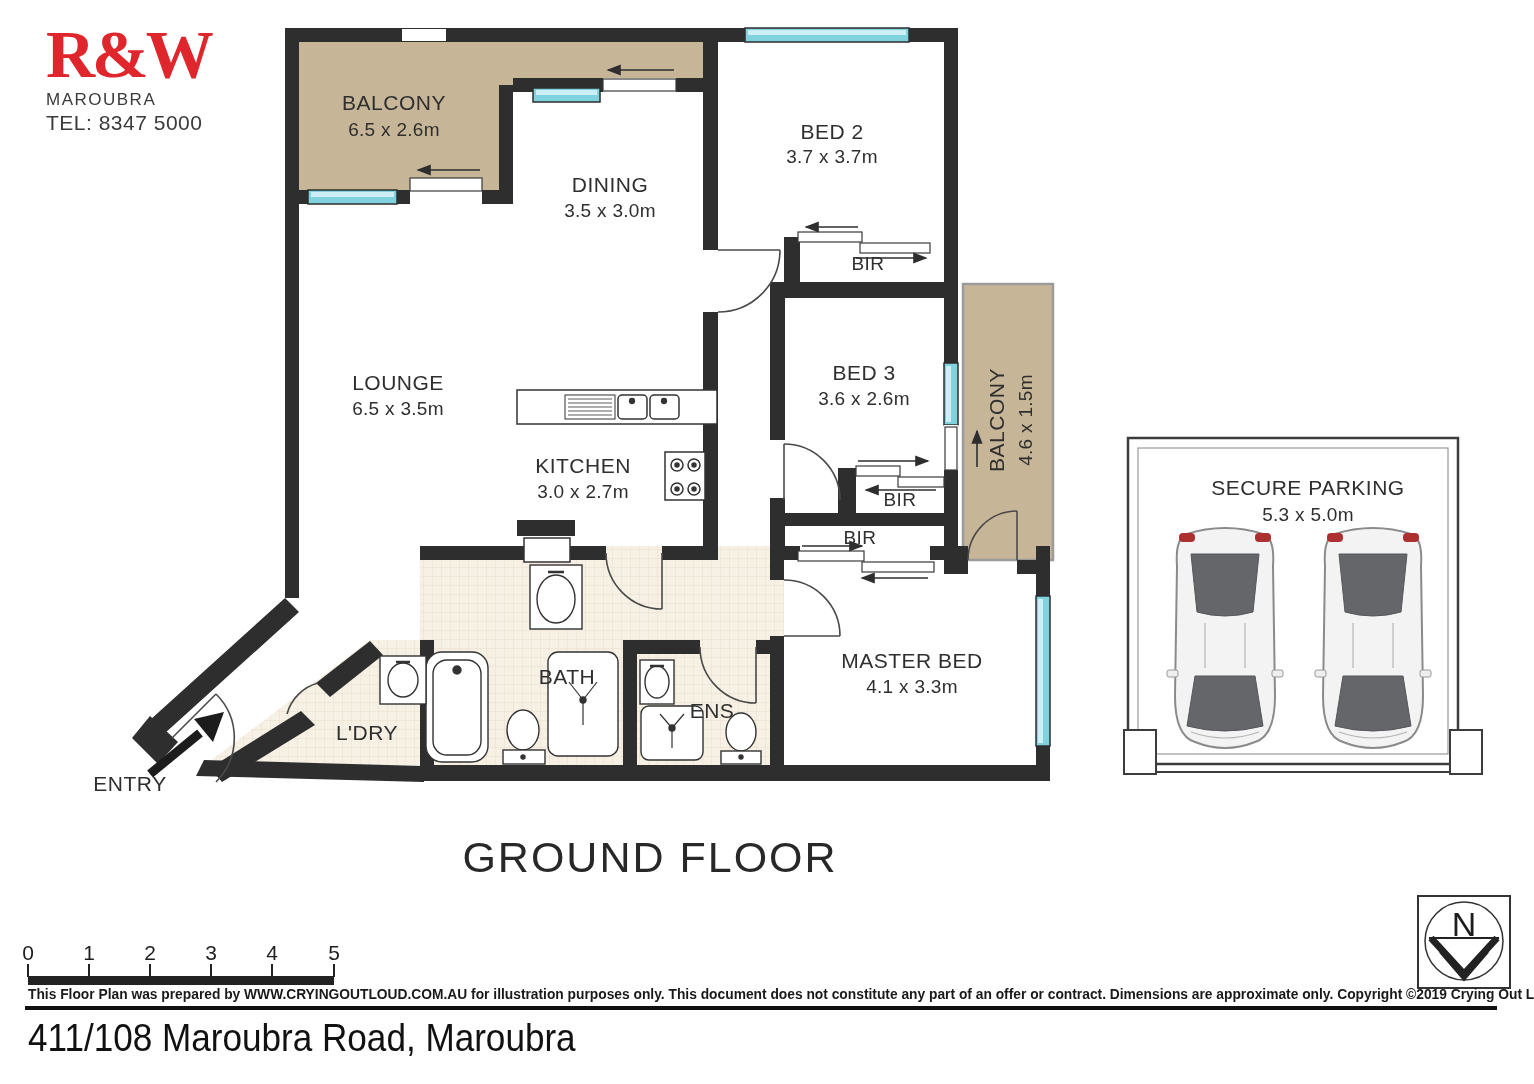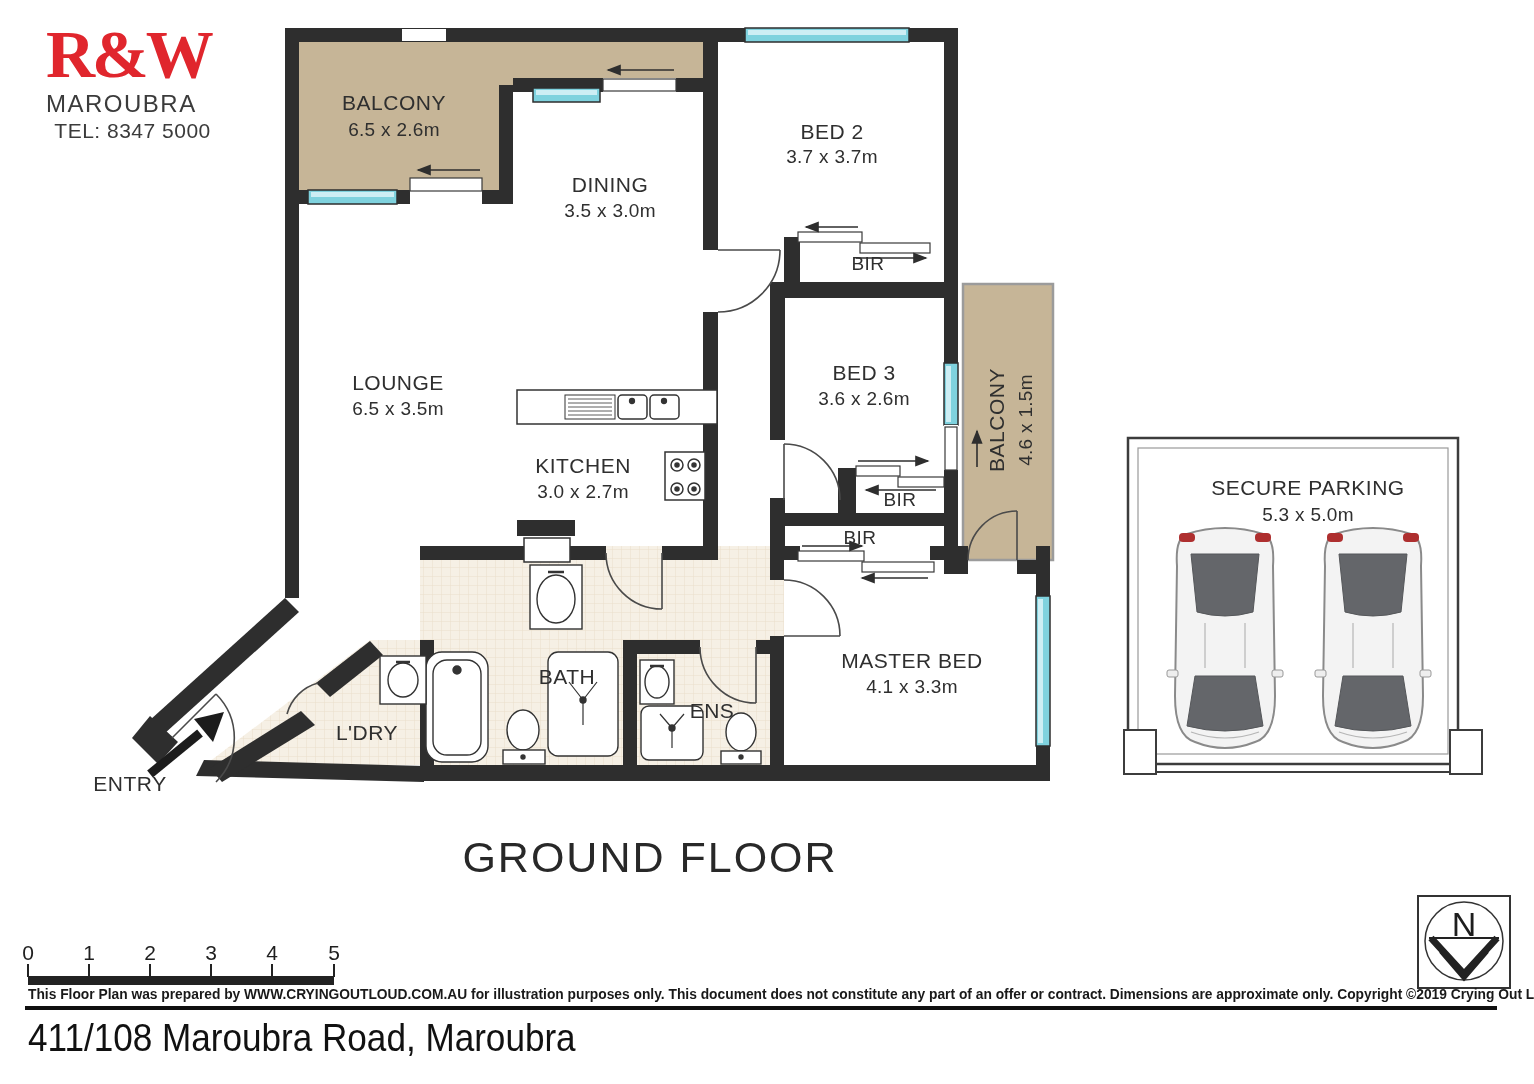--- a/index.html
+++ b/index.html
@@ -1,22 +1,22 @@
 <!DOCTYPE html>
 <html><head>
 <meta charset="utf-8">
 <style>
   html,body{margin:0;padding:0;background:#ffffff;}
   body{width:1534px;height:1084px;position:relative;overflow:hidden;
        font-family:"Liberation Sans",sans-serif;}
   .logo{position:absolute;left:30px;top:22px;margin-left:16px;}
   .logo-rw{font-family:"Liberation Serif",serif;font-weight:700;font-size:68px;
            line-height:64px;color:#e0262d;letter-spacing:-3px;}
-  .logo-office{font-size:24px;color:#3b3b3b;letter-spacing:1.5px;margin-top:4px;}
-  .logo-tel{font-size:21px;color:#3b3b3b;letter-spacing:0.5px;margin-top:1px;text-align:right;}
+  .logo-office{font-size:17px;color:#3b3b3b;letter-spacing:1.5px;margin-top:4px;}
+  .logo-tel{font-size:21px;color:#3b3b3b;letter-spacing:0.5px;margin-top:1px;}
   .plan-svg{position:absolute;left:0;top:0;}
   .disclaimer{position:absolute;left:28px;top:986px;width:1495px;
               font-size:14px;font-weight:700;color:#191919;white-space:nowrap;
               transform:scaleX(0.985);transform-origin:0 0;}
   .rule{position:absolute;left:25px;top:1006px;width:1472px;height:4px;background:#101010;}
   .address{position:absolute;left:28px;top:1016px;font-size:39px;font-weight:400;
            color:#111;transform:scaleX(0.9);transform-origin:0 0;white-space:nowrap;}
   
   text{font-family:"Liberation Sans",sans-serif;fill:#2f2f2f;}
   .lbl{font-size:21px;text-anchor:middle;letter-spacing:0.5px;}

